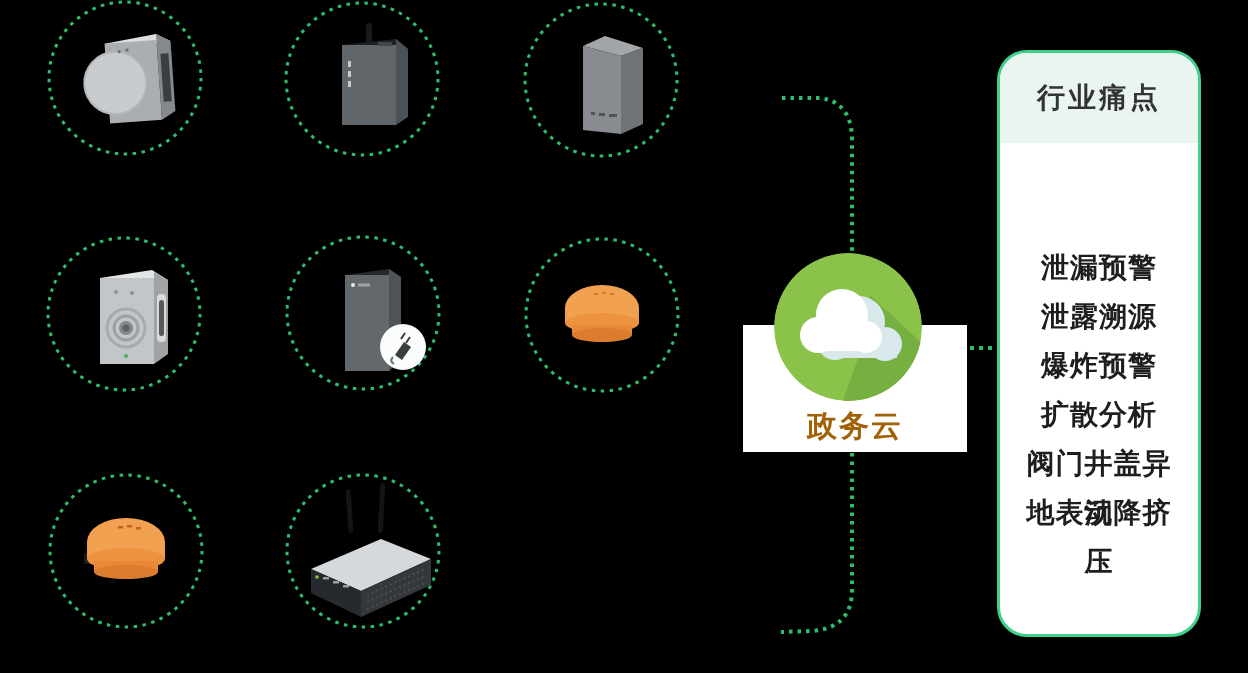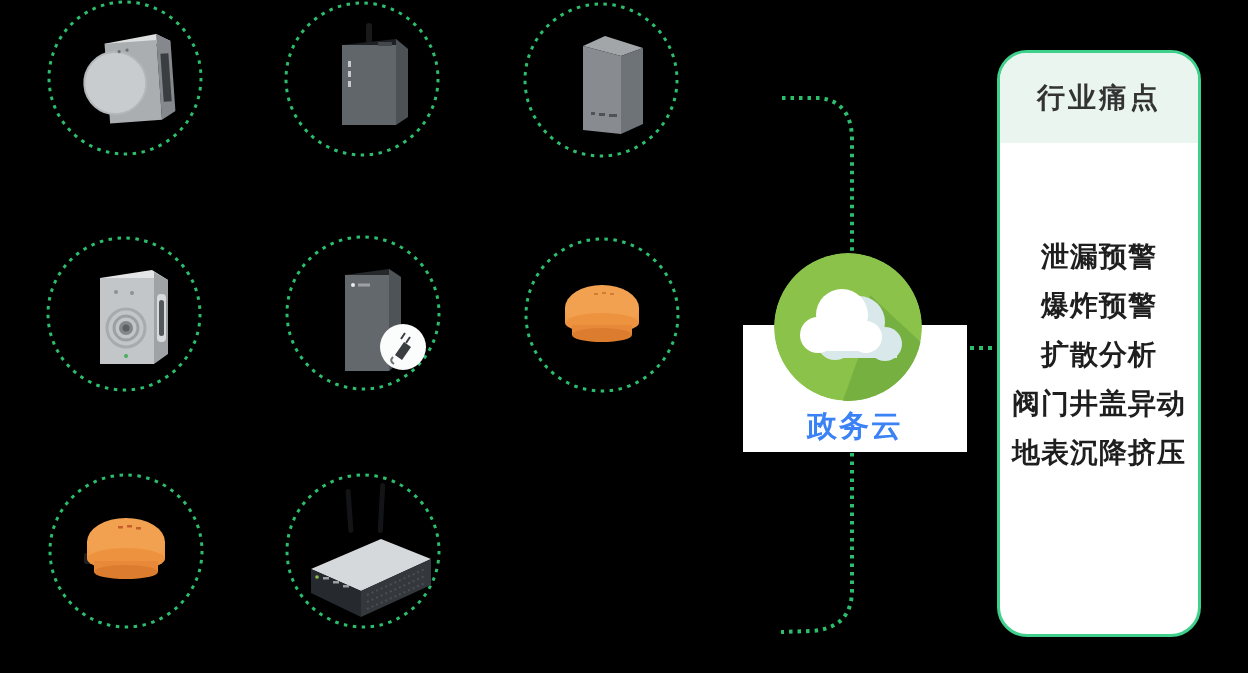--- a/index.html
+++ b/index.html
@@ -7,28 +7,28 @@
           font-family:"Liberation Sans","DejaVu Sans",sans-serif;}
   svg{display:block;}
 
   
   .device{position:absolute;width:160px;height:160px;}
 
   
   .hub-white{position:absolute;left:743px;top:325px;width:224px;height:127px;background:#ffffff;}
   .hub-cloud{position:absolute;left:774px;top:253px;width:148px;height:148px;}
   .hub-label{position:absolute;left:743px;top:406px;width:224px;text-align:center;
-             font-size:30px;font-weight:600;color:#3b82f6;letter-spacing:2px;}
+             font-size:30px;font-weight:600;color:#a16207;letter-spacing:2px;}
 
   
   .panel{position:absolute;left:997px;top:50px;width:204px;height:587px;box-sizing:border-box;
          background:#ffffff;border:3px solid #3fd18c;border-radius:30px;overflow:hidden;}
   .panel-header{height:90px;background:#e9f5ee;display:flex;align-items:center;justify-content:center;}
   .panel-title{font-size:28px;font-weight:700;color:#333333;letter-spacing:3px;}
-  .panel-list{list-style:none;margin:4px;padding:85px 0 0 0;}
+  .panel-list{list-style:none;margin:15px;padding:85px 0 0 0;}
   .panel-list li{height:49px;line-height:49px;text-align:center;font-size:28px;font-weight:600;
                  color:#1e1e1e;letter-spacing:1px;}
 
   
   .connectors{position:absolute;left:0;top:0;width:1248px;height:673px;pointer-events:none;}
 </style>
 </head>
 <body>
 
 <div class="canvas">
@@ -200,20 +200,21 @@
     </svg>
   </div>
   <div class="hub-label">政务云</div>
 
   <div class="panel">
     <div class="panel-header">
       <span class="panel-title">行业痛点</span>
     </div>
     <ul class="panel-list">
       <li>泄漏预警</li>
+      <li>泄露溯源</li>
       <li>爆炸预警</li>
       <li>扩散分析</li>
       <li>阀门井盖异动</li>
       <li>地表沉降挤压</li>
     </ul>
   </div>
 
 </div>
 
 </body></html>

